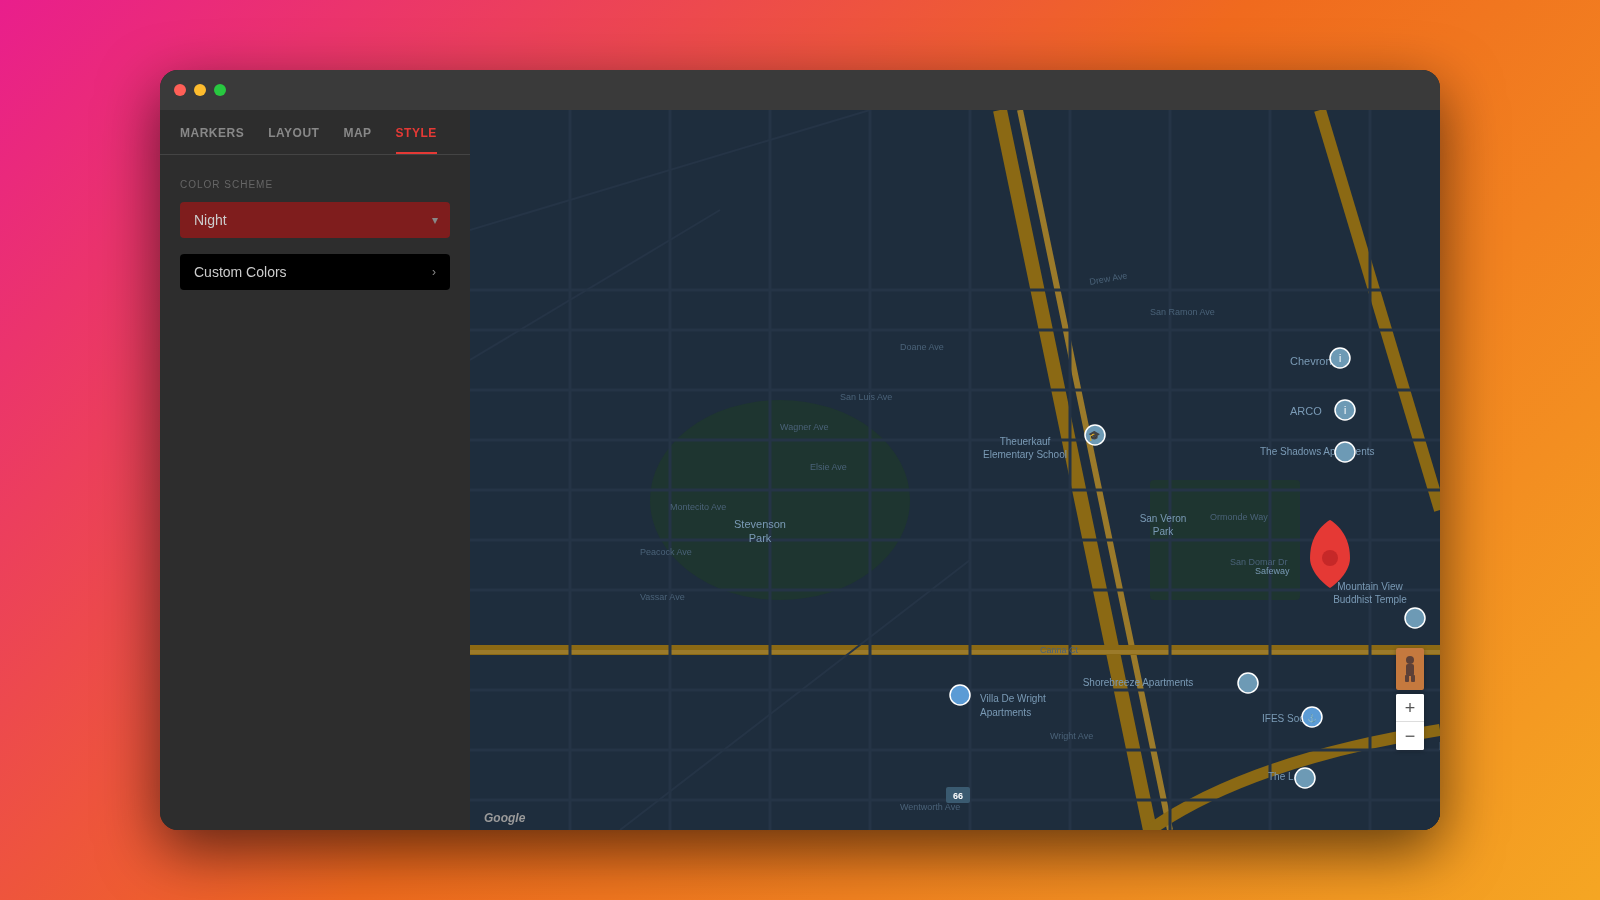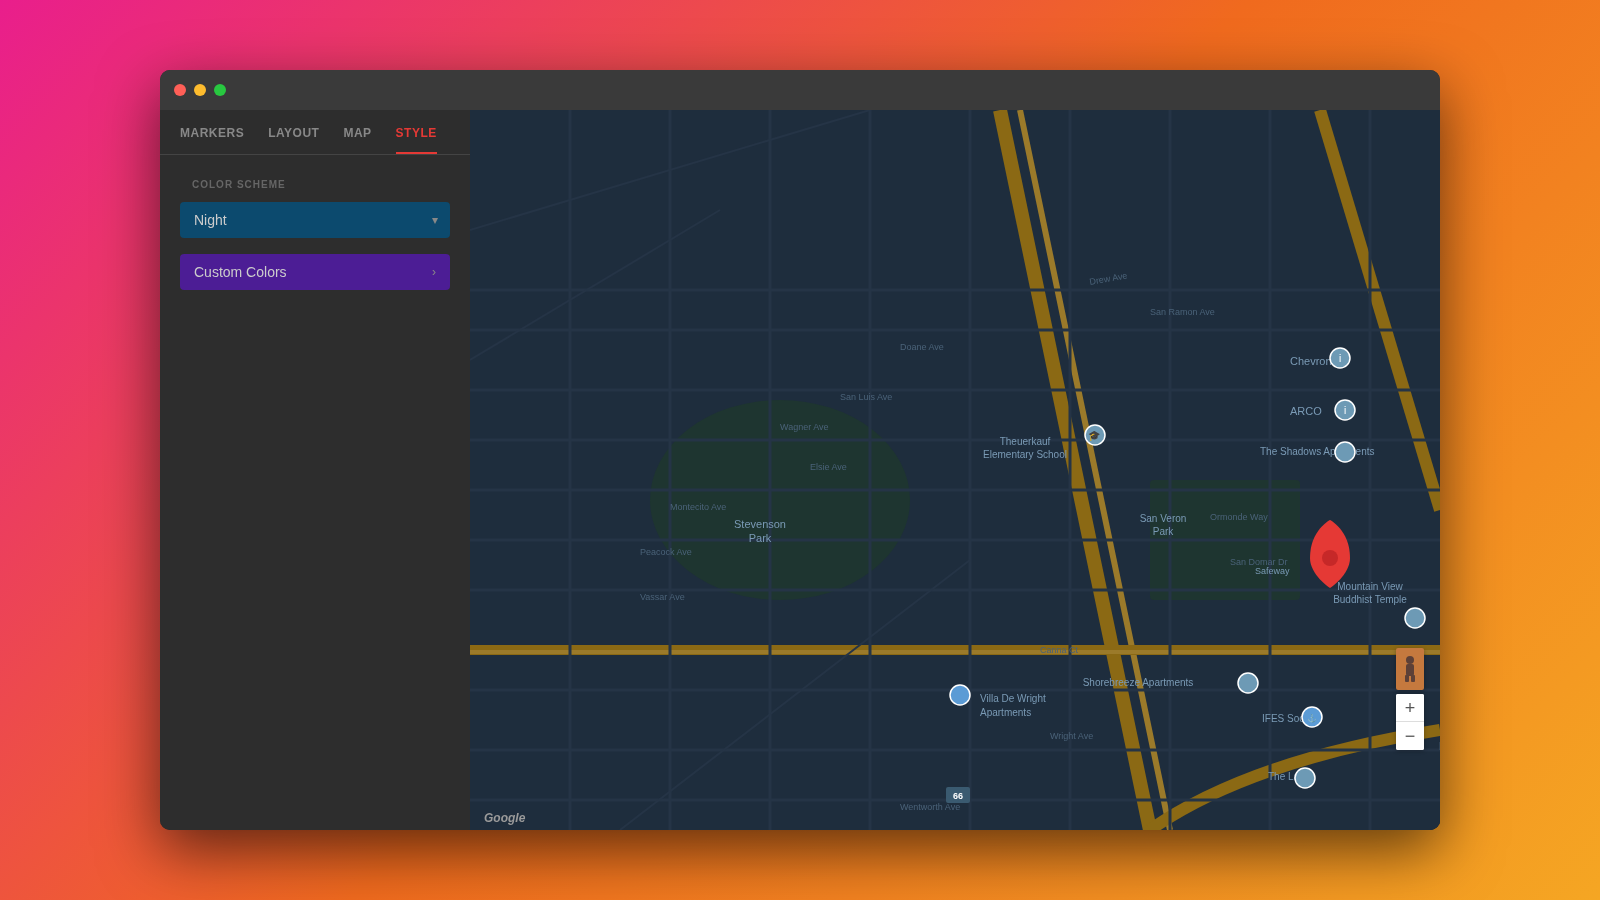--- a/index.html
+++ b/index.html
@@ -11,21 +11,21 @@
       display: flex;
       align-items: center;
       justify-content: center;
       font-family: -apple-system, BlinkMacSystemFont, 'Helvetica Neue', sans-serif;
     }
 
     .window {
       width: 1280px;
       height: 760px;
       background: #2b2b2b;
-      border-radius: 10px;
+      border-radius: 18px;
       overflow: hidden;
       box-shadow: 0 20px 60px rgba(0,0,0,0.6);
       display: flex;
       flex-direction: column;
     }
 
     .title-bar {
       height: 40px;
       background: #3a3a3a;
       display: flex;
@@ -87,36 +87,35 @@
       text-align: center;
     }
 
     .sidebar-content {
       padding: 24px 20px;
       flex: 1;
     }
 
     .section-label {
       font-size: 10px;
-      font-weight: 700;
+      font-weight: 400;
       letter-spacing: 1px;
       color: #666;
       text-transform: uppercase;
       margin-bottom: 12px;
-      margin-left: 12px;
     }
 
     .select-wrapper {
       position: relative;
       margin-bottom: 16px;
     }
 
     .select-box {
       width: 100%;
-      background: #0c4a6e;
+      background: #7f1d1d;
       border: none;
       border-radius: 4px;
       color: #ccc;
       font-size: 14px;
       padding: 10px 14px;
       appearance: none;
       cursor: pointer;
       outline: none;
     }
 
@@ -127,21 +126,21 @@
       transform: translateY(-50%);
       color: #888;
       pointer-events: none;
       font-size: 12px;
     }
 
     .custom-colors-row {
       display: flex;
       align-items: center;
       justify-content: space-between;
-      background: #4c1d95;
+      background: #000000;
       border-radius: 4px;
       padding: 10px 14px;
       cursor: pointer;
     }
 
     .custom-colors-label {
       font-size: 14px;
       color: #ccc;
     }
 

